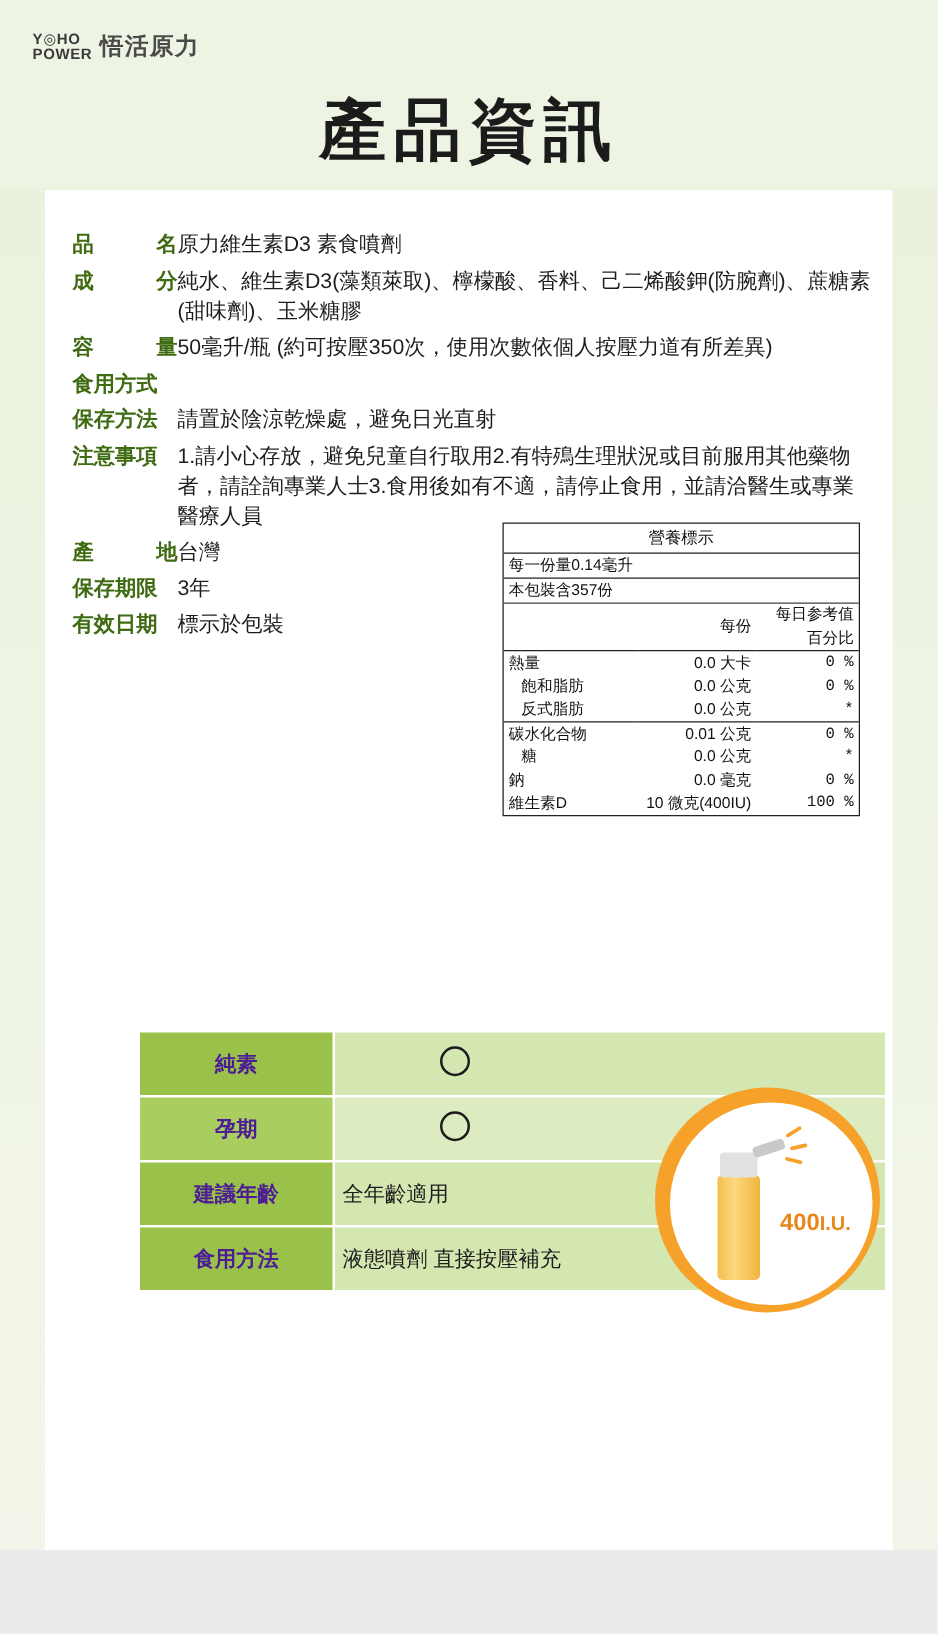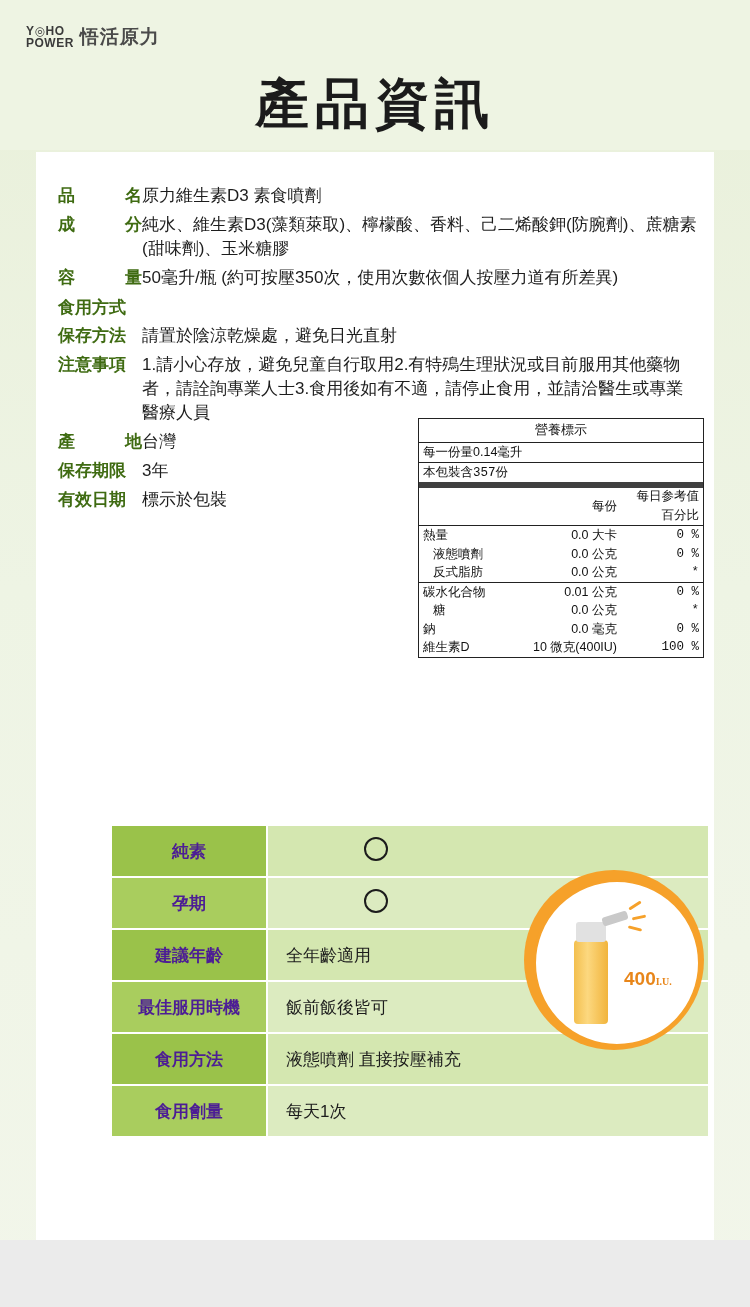--- a/index.html
+++ b/index.html
@@ -57,34 +57,34 @@
     letter-spacing:0;
   }
   .lbl.spread{display:flex;}
   .lbl.spread span{display:inline-block;}
   .lbl.tight{display:block;text-align:left;}
   .val{flex:1;line-height:1.42;}
   .notes{width:240px;}
 
   
   .nutri{
-    position:absolute;left:382px;top:266px;width:286px;
+    position:absolute;left:366px;top:266px;width:286px;
     border:1px solid #222;
     background:#fff;
     font-size:12.5px;color:#111;
     box-sizing:border-box;
   }
   .nutri .nt-title{
     text-align:center;font-size:13px;padding:2px 0 3px;
     border-bottom:1px solid #222;
   }
   .nutri .nt-sub{
     padding:1px 4px;border-bottom:1px solid #222;font-size:12.5px;
   }
-  .nutri .nt-sub:last-of-type{border-bottom:6px solid #404040;font-family:Liberation Mono, monospace;}
+  .nutri .nt-sub:last-of-type{border-bottom:1px solid #404040;}
   .nutri table{border-collapse:collapse;width:100%;font-size:12.5px;}
   .nutri td{padding:0px 4px;line-height:1.48;}
   .nutri td.c2{text-align:right;width:86px;}
   .nutri td.c3{text-align:right;width:74px;font-family:Liberation Mono, monospace;}
   .nutri tr.hdr td{text-align:right;}
   .nutri tr.hdr td.c1{text-align:left;}
   .nutri .ind{padding-left:14px;}
   .nutri .underline td{border-bottom:1px solid #222;}
 
   
@@ -93,21 +93,21 @@
     border-collapse:collapse;
     font-size:17px;
   }
   .feat td{
     height:48px;border:2px solid #ffffff;vertical-align:middle;
   }
   .feat td.k{
     width:152px;text-align:center;font-weight:bold;color:#4c1d95;
   }
   .feat td.v{
-    padding-left:18px;color:#1c1c1c;
+    padding-left:6px;color:#1c1c1c;
   }
   .k.g1{background:#9ac24a;}
   .k.g2{background:#a9cd5e;}
   .v.l1{background:#d4e7b0;}
   .v.l2{background:#dcebc0;}
   .circle{
     display:inline-block;width:20px;height:20px;border:2px solid #1c1c1c;
     border-radius:50%;
     margin-left:78px;
   }
@@ -148,21 +148,21 @@
   .spray i{
     position:absolute;display:block;width:14px;height:3px;background:#f6a12a;border-radius:2px;
   }
   .spray i:nth-child(1){left:0;top:4px;transform:rotate(-32deg);}
   .spray i:nth-child(2){left:4px;top:16px;transform:rotate(-12deg);}
   .spray i:nth-child(3){left:0;top:27px;transform:rotate(14deg);}
   .iu{
     position:absolute;left:88px;top:86px;
     font-size:19px;font-weight:bold;color:#e8861a;
   }
-  .iu small{font-size:10px;font-family:Liberation Serif, serif;}
+  .iu small{font-size:16px;}
 
   
   .footer{
     position:absolute;left:0;top:1240px;width:750px;height:67px;
     background:#ebebeb;
   }
 </style>
 </head>
 <body>
 
@@ -250,21 +250,21 @@
           <td class="c1"></td>
           <td class="c2">每份</td>
           <td class="c3">每日参考值百分比</td>
         </tr>
         <tr>
           <td>熱量</td>
           <td class="c2">0.0 大卡</td>
           <td class="c3">0 %</td>
         </tr>
         <tr>
-          <td class="ind">液態噴劑</td>
+          <td class="ind">飽和脂肪</td>
           <td class="c2">0.0 公克</td>
           <td class="c3">0 %</td>
         </tr>
         <tr class="underline">
           <td class="ind">反式脂肪</td>
           <td class="c2">0.0 公克</td>
           <td class="c3">*</td>
         </tr>
         <tr>
           <td>碳水化合物</td>
@@ -302,30 +302,22 @@
         <td class="k g2">孕期</td>
         <td class="v l2">
           <span class="circle"></span>
         </td>
       </tr>
       <tr>
         <td class="k g1">建議年齡</td>
         <td class="v l1">全年齡適用</td>
       </tr>
       <tr>
-        <td class="k g2">最佳服用時機</td>
-        <td class="v l2">飯前飯後皆可</td>
-      </tr>
-      <tr>
         <td class="k g1">食用方法</td>
         <td class="v l1">液態噴劑 直接按壓補充</td>
-      </tr>
-      <tr>
-        <td class="k g2">食用劊量</td>
-        <td class="v l2">每天1次</td>
       </tr>
     </tbody>
       </table>
 
     <div class="prodwrap">
       <div class="prod-bg"></div>
       <div class="prod-inner">
         <div class="bottle"></div>
         <div class="bottle-cap"></div>
         <div class="nozzle"></div>

